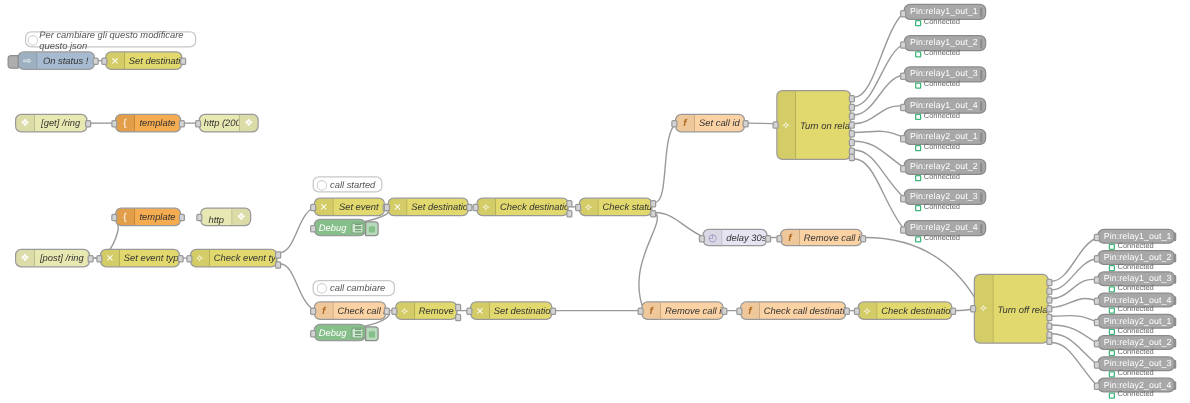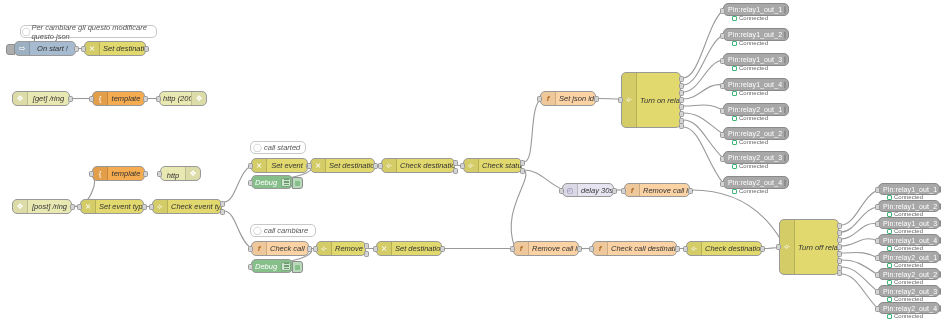--- a/index.html
+++ b/index.html
@@ -202,21 +202,21 @@
     <span>call started</span>
   </div>
   <div class="comment" style="left:250px;top:224px;width:66px;height:13px;">
     <span class="cic">◯</span>
     <span>call cambiare</span>
   </div>
 
   <div class="node n-inject" style="left:14px;top:41px;width:62px;height:15px;">
     <div class="injbtn"></div>
     <div class="ic l">⇨</div>
-    <div class="lbl">On start !</div>
+    <div class="lbl">On status !</div>
     <div class="port out" style="top:4px;"></div>
   </div>
 
   <div class="node n-change" style="left:84px;top:41px;width:62px;height:15px;">
     <div class="ic l">⨯</div>
     <div class="lbl">Set destinations</div>
     <div class="port in" style="top:4px;"></div>
     <div class="port out" style="top:4px;"></div>
   </div>
 
@@ -336,21 +336,21 @@
   </div>
   <div class="node n-change" style="left:376px;top:241px;width:66px;height:15px;">
     <div class="ic l">⨯</div>
     <div class="lbl">Set destination</div>
     <div class="port in" style="top:4px;"></div>
     <div class="port out" style="top:4px;"></div>
   </div>
 
   <div class="node n-func" style="left:540px;top:91px;width:56px;height:15px;">
     <div class="ic l" style="color:#b06a20;font-weight:bold;font-style:italic;">f</div>
-    <div class="lbl">Set json id</div>
+    <div class="lbl">Set call id</div>
     <div class="port in" style="top:4px;"></div>
     <div class="port out" style="top:4px;"></div>
   </div>
 
   <div class="node n-switch" style="left:621px;top:72px;width:60px;height:56px;">
     <div class="ic l" style="align-self:stretch;display:flex;align-items:center;justify-content:center;">⟣</div>
     <div class="lbl">Turn on relay</div>
     <div class="port in" style="top:24px;"></div>
     <div class="port out" style="top:3px;"></div>
     <div class="port out" style="top:10px;"></div>

